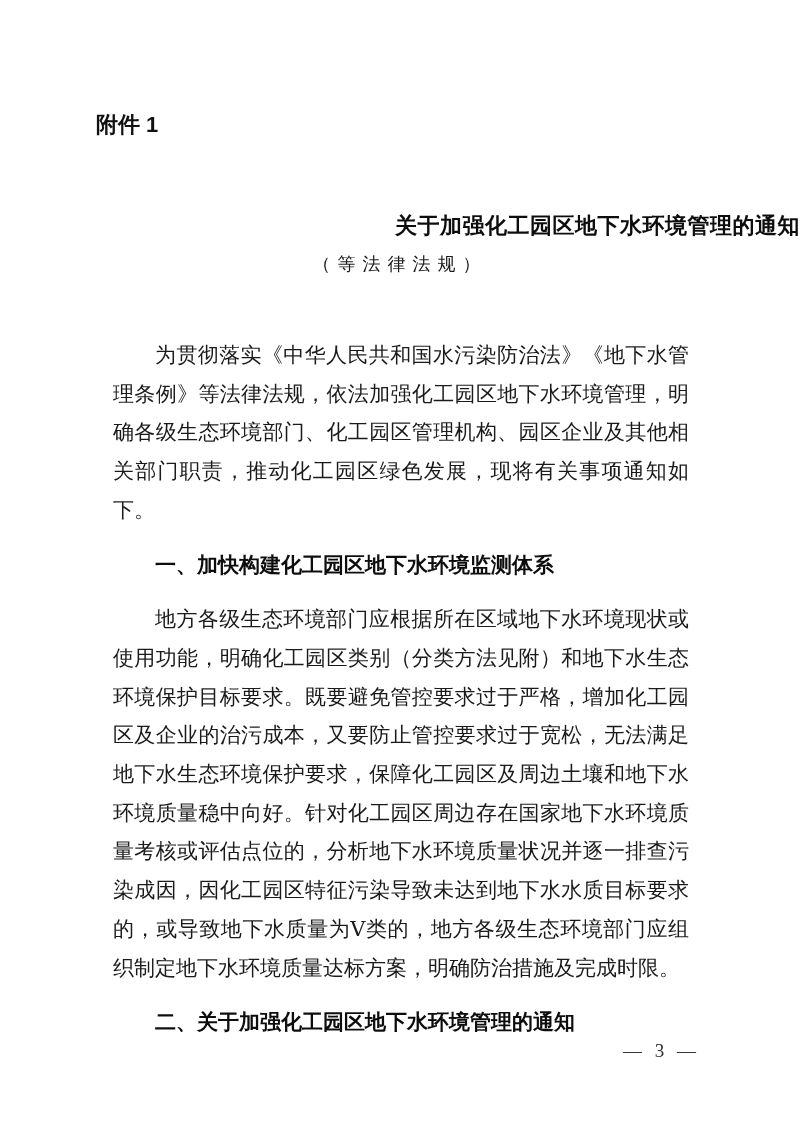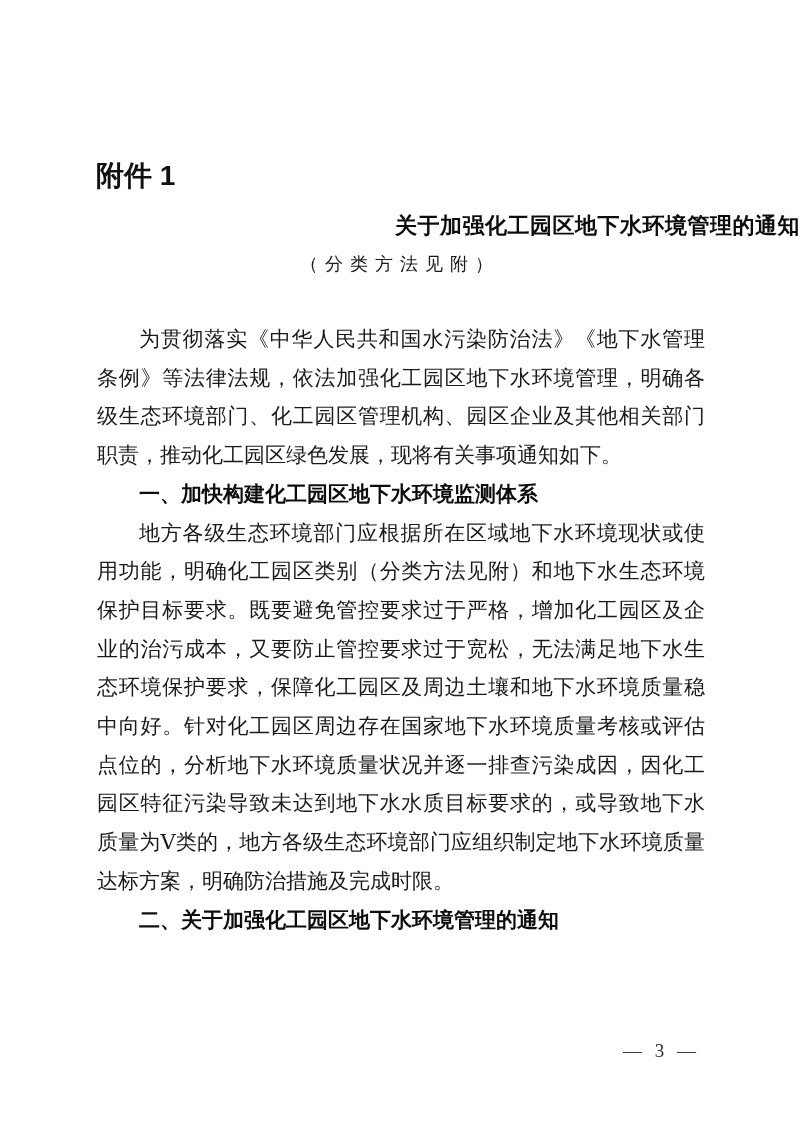--- a/index.html
+++ b/index.html
@@ -16,24 +16,23 @@
     color: #1a1a1a;
     overflow: hidden;
     font-family: "Liberation Serif", "DejaVu Serif", serif;
   }
   .attachment-label {
     position: absolute;
     left: 96px;
     top: 110px;
     font-family: "Liberation Sans", "DejaVu Sans", sans-serif;
     font-weight: bold;
-    font-size: 28px;
+    font-size: 22px;
     color: #111111;
     white-space: nowrap;
-    margin-top: 47px;
   }
   .doc-title {
     position: absolute;
     left: 0;
     top: 196px;
     width: 100%;
     text-align: right;
     font-family: "Liberation Sans", "DejaVu Sans", sans-serif;
     font-weight: bold;
     font-size: 22px;
@@ -56,21 +55,21 @@
     left: 97px;
     top: 320px;
     width: 608px;
     font-size: 21px;
     line-height: 38.7px;
     text-align: justify;
     text-justify: inter-ideograph;
     color: #1a1a1a;
   }
   .doc-body p {
-    margin: 0;
+    margin: 16px;
     padding: 0;
     text-indent: 2em;
   }
   .doc-body p.body {
     font-family: "Liberation Serif", "DejaVu Serif", serif;
     font-weight: normal;
   }
   .doc-body p.heading {
     font-family: "Liberation Sans", "DejaVu Sans", sans-serif;
     font-weight: bold;
@@ -90,21 +89,21 @@
 </style>
 </head>
 <body>
 
 <div class="page">
 
   <div class="attachment-label">附件 1</div>
 
   <h1 class="doc-title">关于加强化工园区地下水环境管理的通知</h1>
 
-  <div class="doc-subtitle">（分类方法见附）</div>
+  <div class="doc-subtitle">（等法律法规）</div>
 
   <div class="doc-body">
 
       <p class="body">为贯彻落实《中华人民共和国水污染防治法》《地下水管理条例》等法律法规，依法加强化工园区地下水环境管理，明确各级生态环境部门、化工园区管理机构、园区企业及其他相关部门职责，推动化工园区绿色发展，现将有关事项通知如下。</p>
 
       <p class="heading">一、加快构建化工园区地下水环境监测体系</p>
 
       <p class="body">地方各级生态环境部门应根据所在区域地下水环境现状或使用功能，明确化工园区类别（分类方法见附）和地下水生态环境保护目标要求。既要避免管控要求过于严格，增加化工园区及企业的治污成本，又要防止管控要求过于宽松，无法满足地下水生态环境保护要求，保障化工园区及周边土壤和地下水环境质量稳中向好。针对化工园区周边存在国家地下水环境质量考核或评估点位的，分析地下水环境质量状况并逐一排查污染成因，因化工园区特征污染导致未达到地下水水质目标要求的，或导致地下水质量为Ⅴ类的，地方各级生态环境部门应组织制定地下水环境质量达标方案，明确防治措施及完成时限。</p>
 
       <p class="heading">二、关于加强化工园区地下水环境管理的通知</p>

